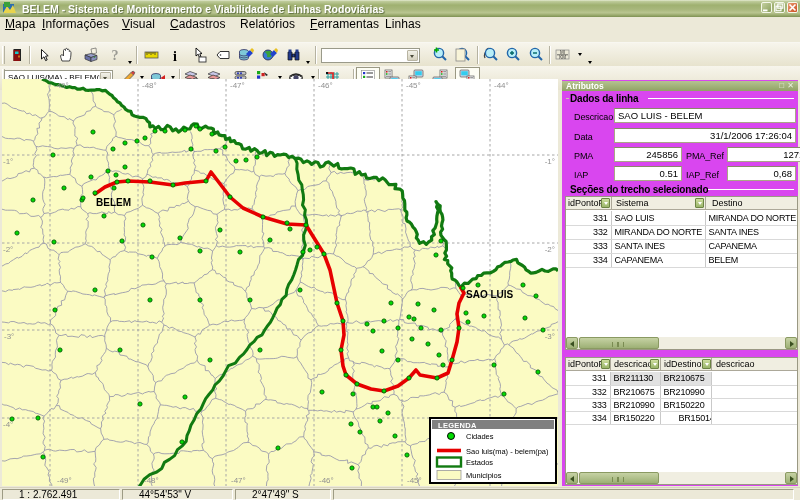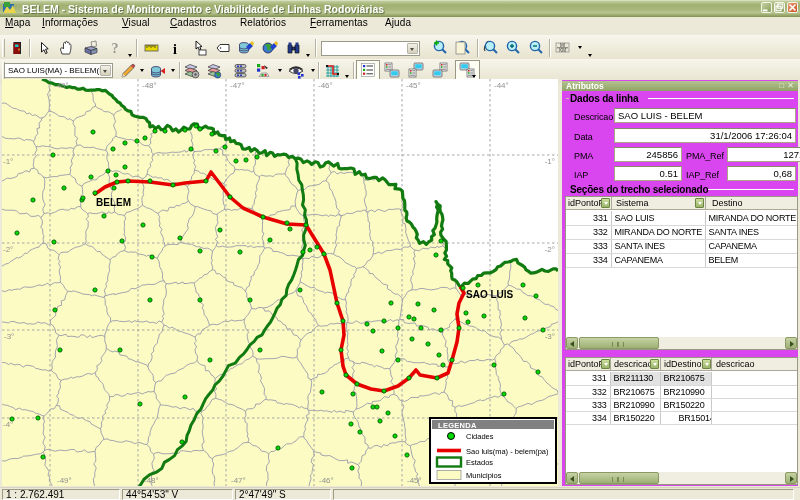--- a/index.html
+++ b/index.html
@@ -2,38 +2,38 @@
 <html><head><meta charset="utf-8"><style>
 *{margin:0;padding:0;box-sizing:border-box}
 body{width:800px;height:500px;font-family:"Liberation Sans",sans-serif;overflow:hidden;background:#ece9d8;position:relative}
 .titlebar{height:17px;background:linear-gradient(180deg,#e6ecd4 0%,#becb9a 8%,#9fb070 30%,#a8b77c 55%,#b9c590 75%,#93a466 92%,#7e9054 100%);display:flex;align-items:center;position:relative}
 .titlebar .ticon{width:13px;height:13px;margin-left:3px}
 .titlebar .ttext{color:#fff;font-weight:bold;font-size:10.5px;margin-left:6px;text-shadow:1px 1px 1px #5a6b3a;letter-spacing:0;white-space:nowrap}
 .winbtns{position:absolute;right:2px;top:2px;display:flex;gap:2px}
 .wb{width:11px;height:11px;border-radius:2px;border:1px solid #f4f7ea;display:flex;align-items:center;justify-content:center}
 .wb.min,.wb.res{background:linear-gradient(135deg,#c4d0a0,#8ba05e)}
 .wb.cls{background:linear-gradient(135deg,#e89b70,#cc4e23)}
-.menubar{height:18px;background:#ece9d8;font-size:10px;color:#000;letter-spacing:0.1px}
+.menubar{height:25px;background:#ece9d8;font-size:12px;color:#000;letter-spacing:0.1px}
 .menubar span{top:0px}
 .menubar span{display:inline-block}
 .tb1{height:24px;background:linear-gradient(180deg,#f7f5ec,#e7e3ce);border-top:1px solid #f8f7f1;position:relative}
 .tb2{height:24px;background:linear-gradient(180deg,#f7f5ec,#e7e3ce);position:relative}
 .grip{position:absolute;left:2px;top:3px;width:3px;height:18px;border-left:1px solid #fff;border-right:1px solid #b5b2a1}
 .sep{position:absolute;top:3px;width:2px;height:18px;border-left:1px solid #b5b2a1;border-right:1px solid #fff}
 .ico{position:absolute;top:4px;width:16px;height:16px}
 .dd{position:absolute;width:0;height:0;border-left:2.5px solid transparent;border-right:2.5px solid transparent;border-top:3px solid #000}
 .combo{position:absolute;background:#fff;border:1px solid #9a9a8a;height:15px;font-size:8px;display:flex;align-items:center;overflow:hidden;white-space:nowrap}
 .cbtn{position:absolute;right:1px;top:1px;bottom:1px;width:11px;background:linear-gradient(180deg,#f2f1e9,#d4d0bd);border:1px solid #b8b4a2;border-radius:1px}
 .cbtn:after{content:"";position:absolute;left:2px;top:4px;border-left:2.5px solid transparent;border-right:2.5px solid transparent;border-top:3.5px solid #4b4b3b}
 .main{position:absolute;top:79px;left:0;width:800px;height:407px}
 .mapwrap{position:absolute;left:2px;top:0;width:556px;height:407px;border-right:1px solid #aca899}
 .panel{position:absolute;left:562px;top:1px;width:236px;height:406px;background:#d946ef;font-size:9.5px}
 .ptitle{position:absolute;left:0;top:1px;width:236px;height:10px;background:linear-gradient(180deg,#b5c291,#90a365);color:#fff;font-weight:bold;font-size:8.5px;line-height:10px;padding-left:4px}
 .statusbar{position:absolute;top:487px;left:0;width:800px;height:13px;background:#ece9d8;font-size:10px;display:flex;border-top:1px solid #d8d4c0}
-.sp{border:1px solid;border-color:#9d9b84 #fff #fff #9d9b84;margin:1px 0 0 2px;padding:0 3px;line-height:10px;height:11px;color:#000;white-space:nowrap;overflow:hidden}
+.sp{border:1px solid;border-color:#9d9b84 #fff #fff #9d9b84;margin:1px 0 0 2px;padding:0 16px;line-height:10px;height:11px;color:#000;white-space:nowrap;overflow:hidden}
 .inp{position:absolute;background:#fff;border:1px solid #a9a786;border-top-color:#8a886a;font-size:9.5px;line-height:13px;padding:0 3px;white-space:nowrap;overflow:hidden}
 .lbl{position:absolute;color:#000;font-size:9px;white-space:nowrap;letter-spacing:-0.1px}
 .bold{font-weight:bold}
 table{border-collapse:collapse;table-layout:fixed}
 td{white-space:nowrap;overflow:hidden;letter-spacing:-0.2px}
 </style></head><body>
 <div class="titlebar">
     <svg class="ticon" viewBox="0 0 13 13">
       <rect x="0" y="2" width="11" height="9" fill="#2a6db0"></rect>
       <path d="M0 11 L4 4 L7 8 L10 3 L13 11 Z" fill="#e8d44d"></path>
@@ -59,21 +59,21 @@
       </div>
     </div>
   </div>
 <div class="menubar" style="position:relative">
 <span style="position:absolute;left:5px"><u>M</u>apa</span>
 <span style="position:absolute;left:42px"><u>I</u>nformações</span>
 <span style="position:absolute;left:122px"><u>V</u>isual</span>
 <span style="position:absolute;left:170px"><u>C</u>adastros</span>
 <span style="position:absolute;left:240px">Relatórios</span>
 <span style="position:absolute;left:310px"><u>F</u>erramentas</span>
-<span style="position:absolute;left:385px">Ajuda</span>
+<span style="position:absolute;left:385px">Linhas</span>
 </div>
 <div class="tb1">
 <div class="grip"></div>
 <svg class="ico" style="left:9px;top:4px" viewBox="0 0 16 16">
       <rect x="4.5" y="2" width="7.5" height="12" fill="#222"></rect>
       <rect x="4.5" y="3" width="6.5" height="11" fill="#8b0e0e"></rect>
       <rect x="6" y="4.5" width="3.5" height="2.5" fill="#18c8c8"></rect>
       <rect x="9.3" y="8.5" width="1.4" height="2" fill="#e8a020"></rect>
     </svg>
 <div class="sep" style="left:29px"></div>

